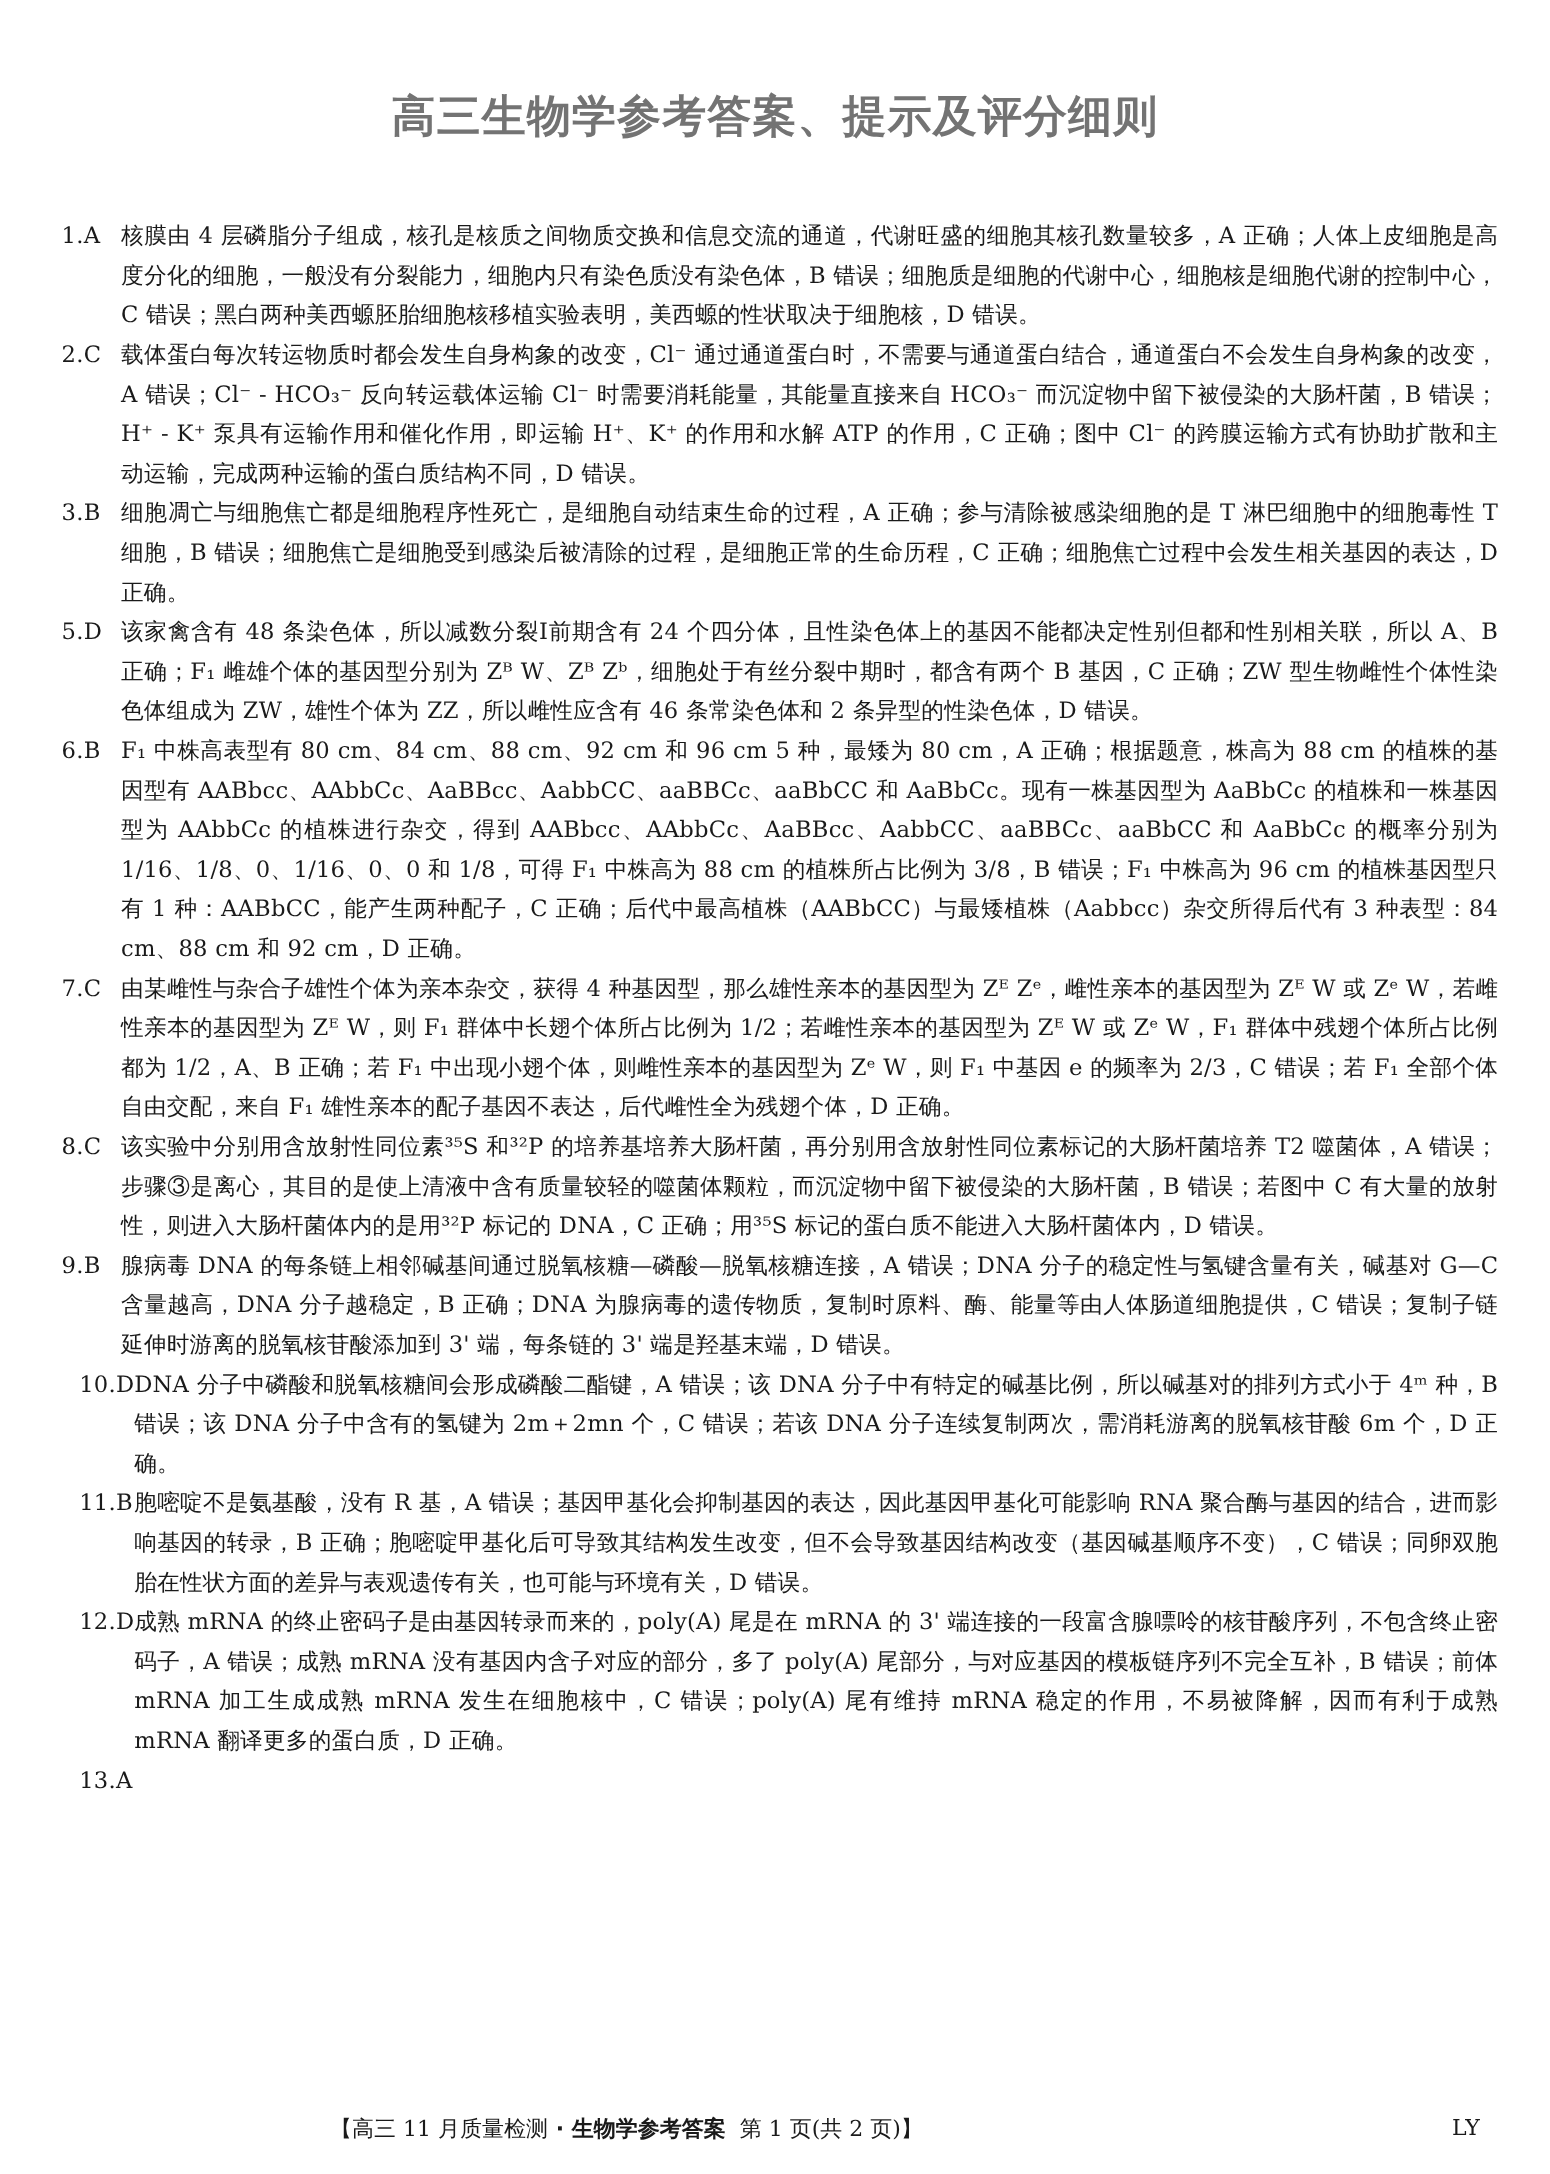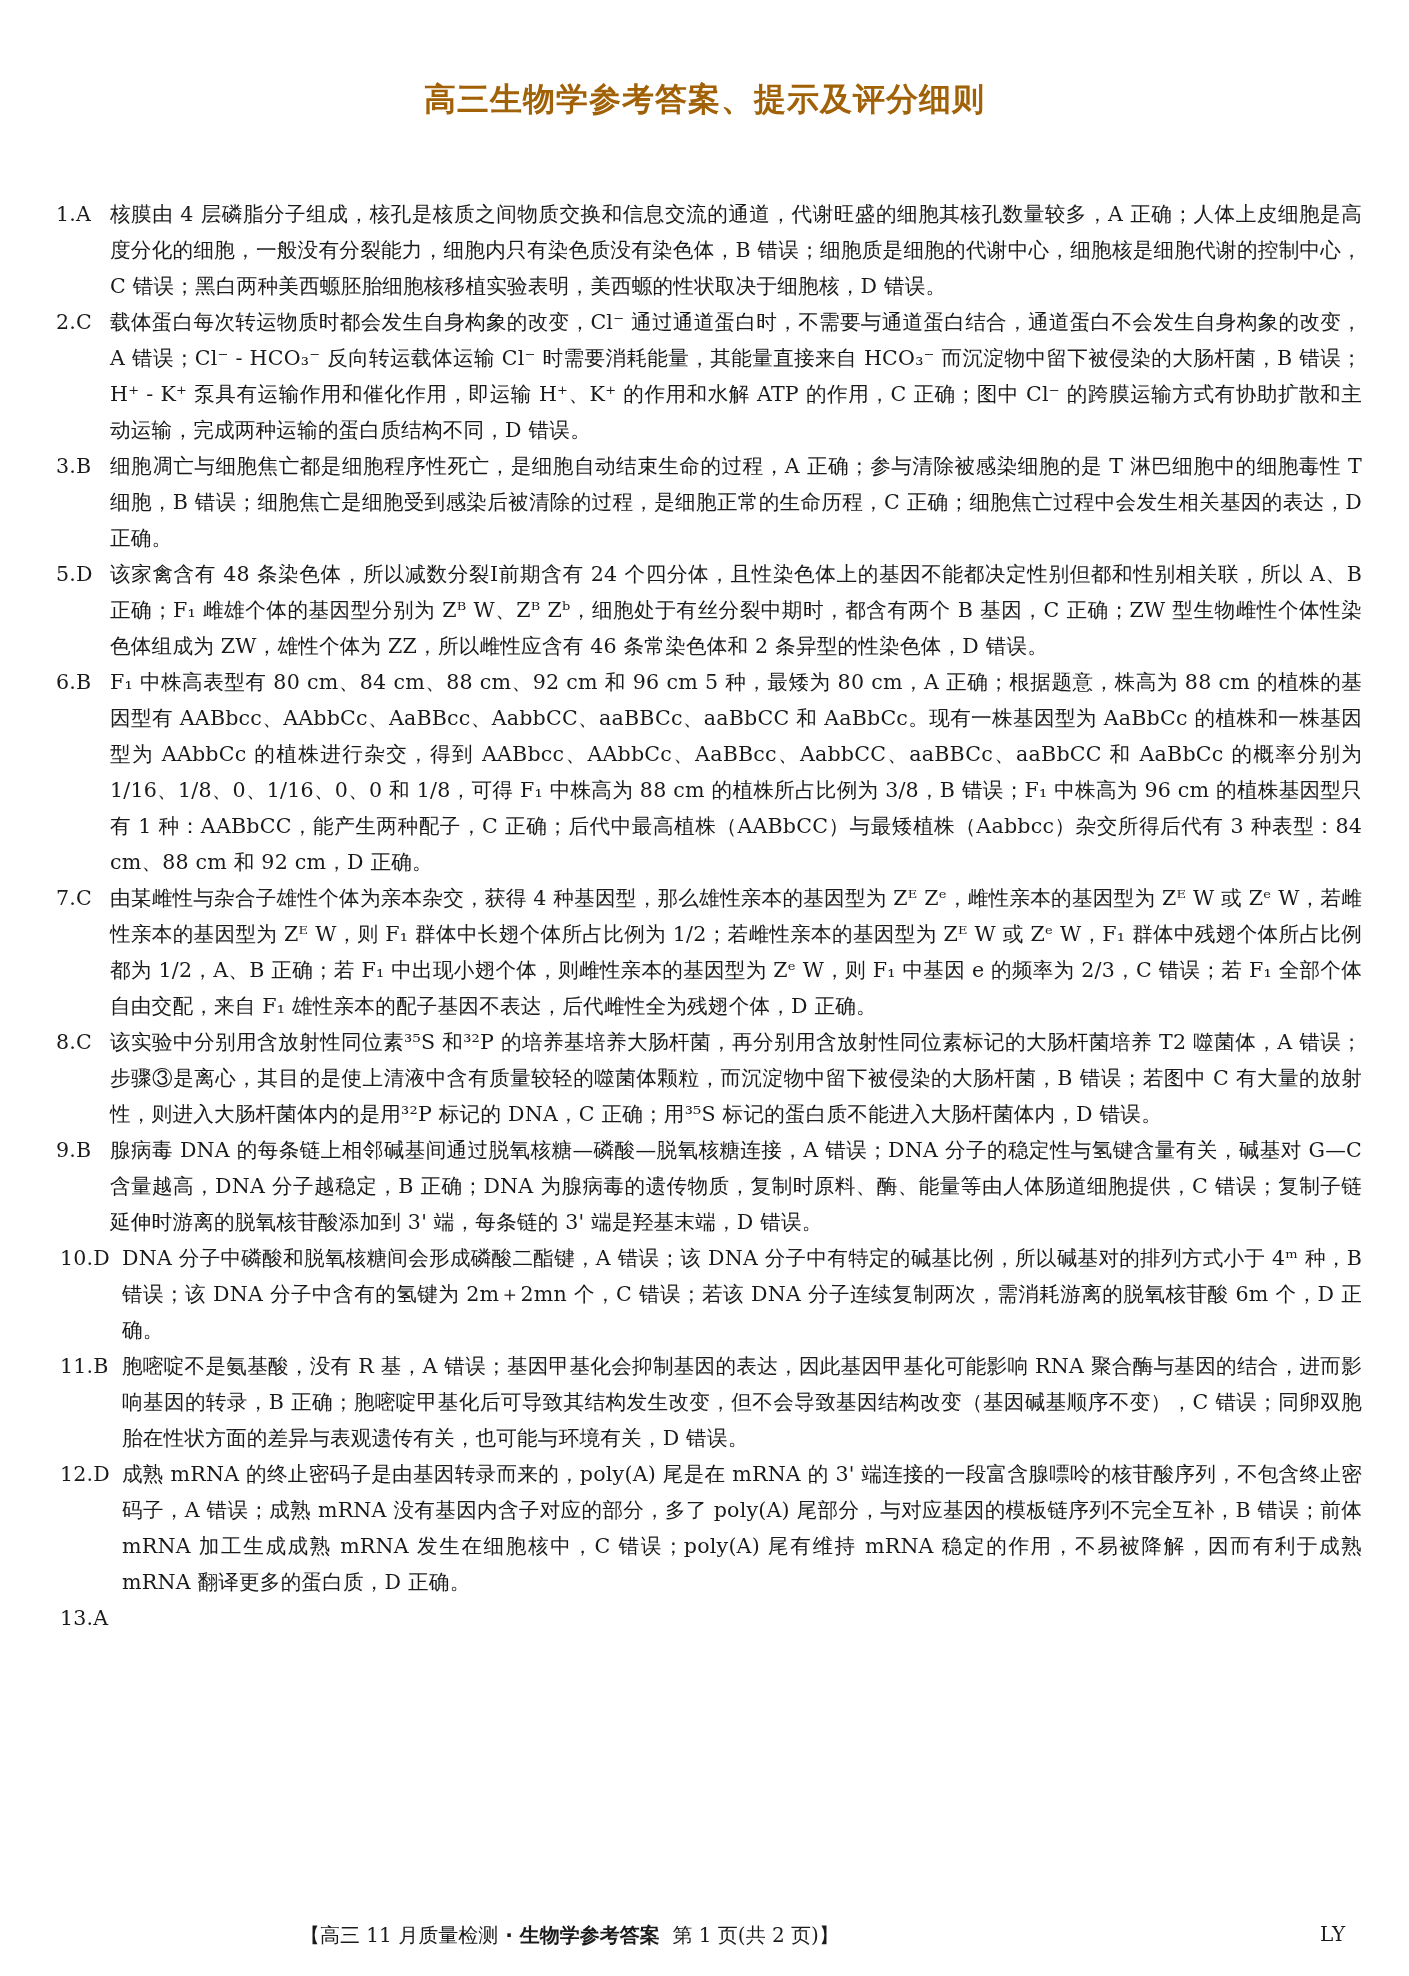--- a/index.html
+++ b/index.html
@@ -1,26 +1,26 @@
 <!DOCTYPE html>
 <html><head>
 <meta charset="utf-8">
 <style>
   html, body { margin:0; padding:0; background:#ffffff; }
   body { width:1409px; height:1976px; position:relative; overflow:hidden;
          font-family:"DejaVu Serif","Liberation Serif",serif; color:#1a1a1a; }
   .title { position:absolute; left:0; top:78px; width:1409px; text-align:center;
            font-family:"DejaVu Sans","Liberation Sans",sans-serif; font-weight:bold;
-           font-size:32px; letter-spacing:1px; color:#a16207; }
+           font-size:40px; letter-spacing:1px; color:#737373; }
   .content { position:absolute; left:56px; top:196px; width:1306px; }
   .item { position:relative; padding-left:54px; font-size:20.6px; line-height:36px;
           text-align:justify; letter-spacing:0.2px; }
   .item.wide { padding-left:66px; }
   .num { position:absolute; left:0; top:0; white-space:pre; }
-  .item.wide .num { left:4px; }
+  .item.wide .num { left:16px; }
   .footer { position:absolute; top:1922px; left:0; width:1409px; font-size:20px; }
   .footer-center { position:absolute; left:300px; width:900px; text-align:left;
                    font-family:"DejaVu Serif","Liberation Serif",serif; }
   .footer-center b { font-family:"DejaVu Sans","Liberation Sans",sans-serif; }
   .footer-code { position:absolute; left:1320px; }
 </style>
 </head>
 <body>
 
 <div class="title">高三生物学参考答案、提示及评分细则</div>

